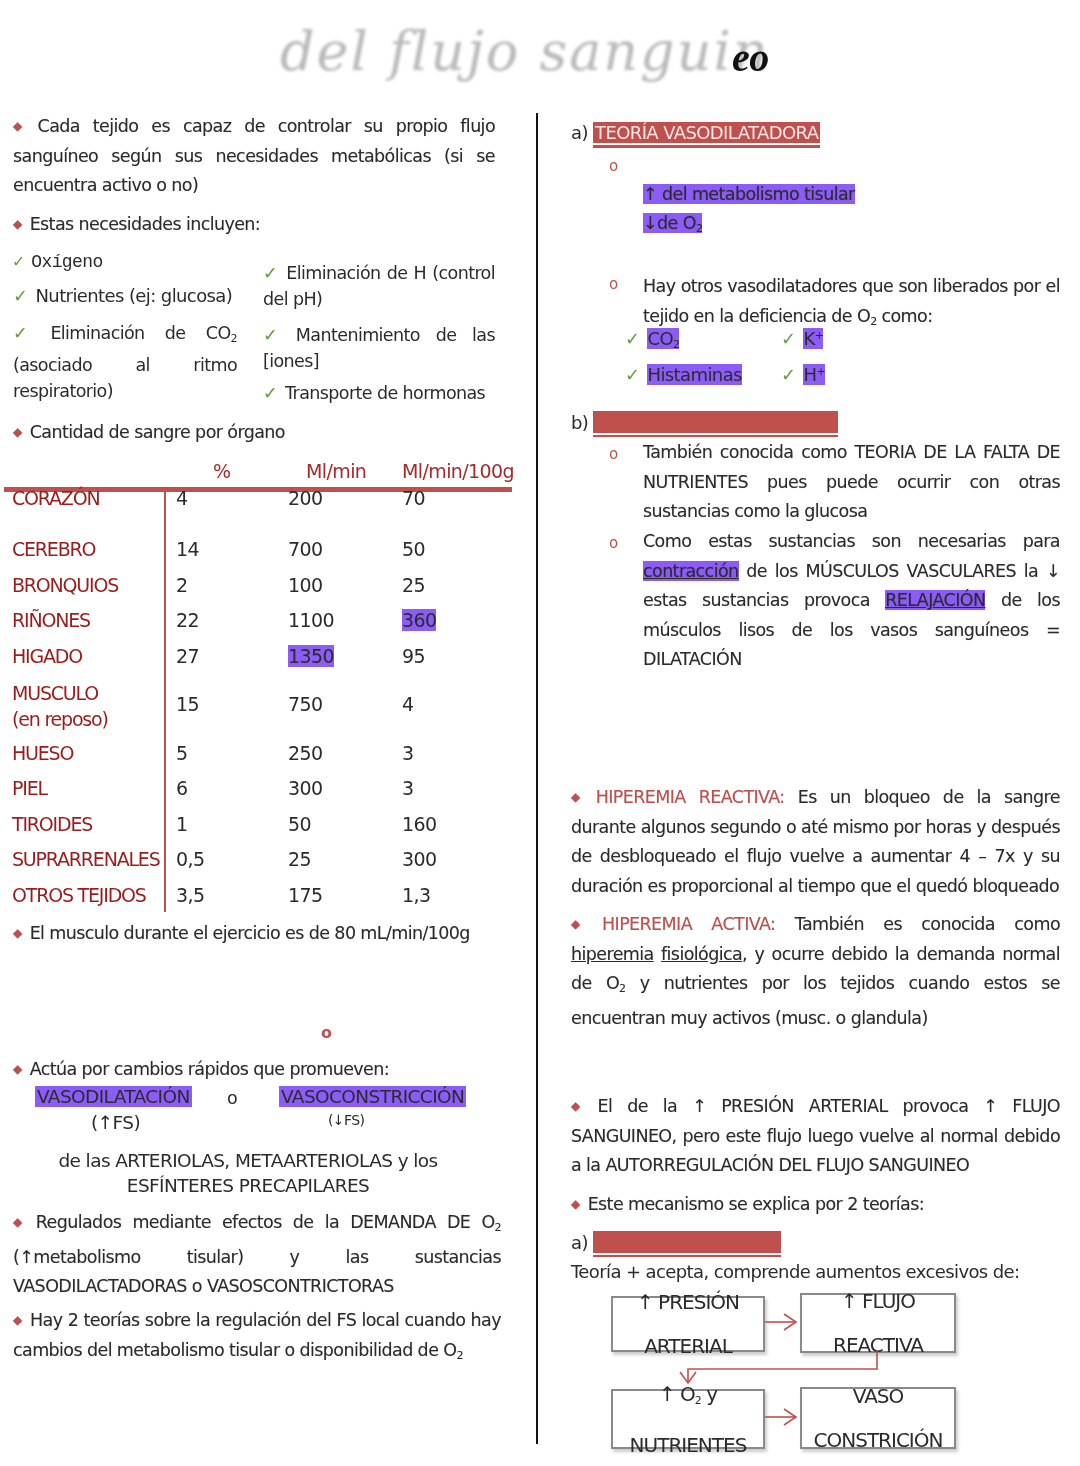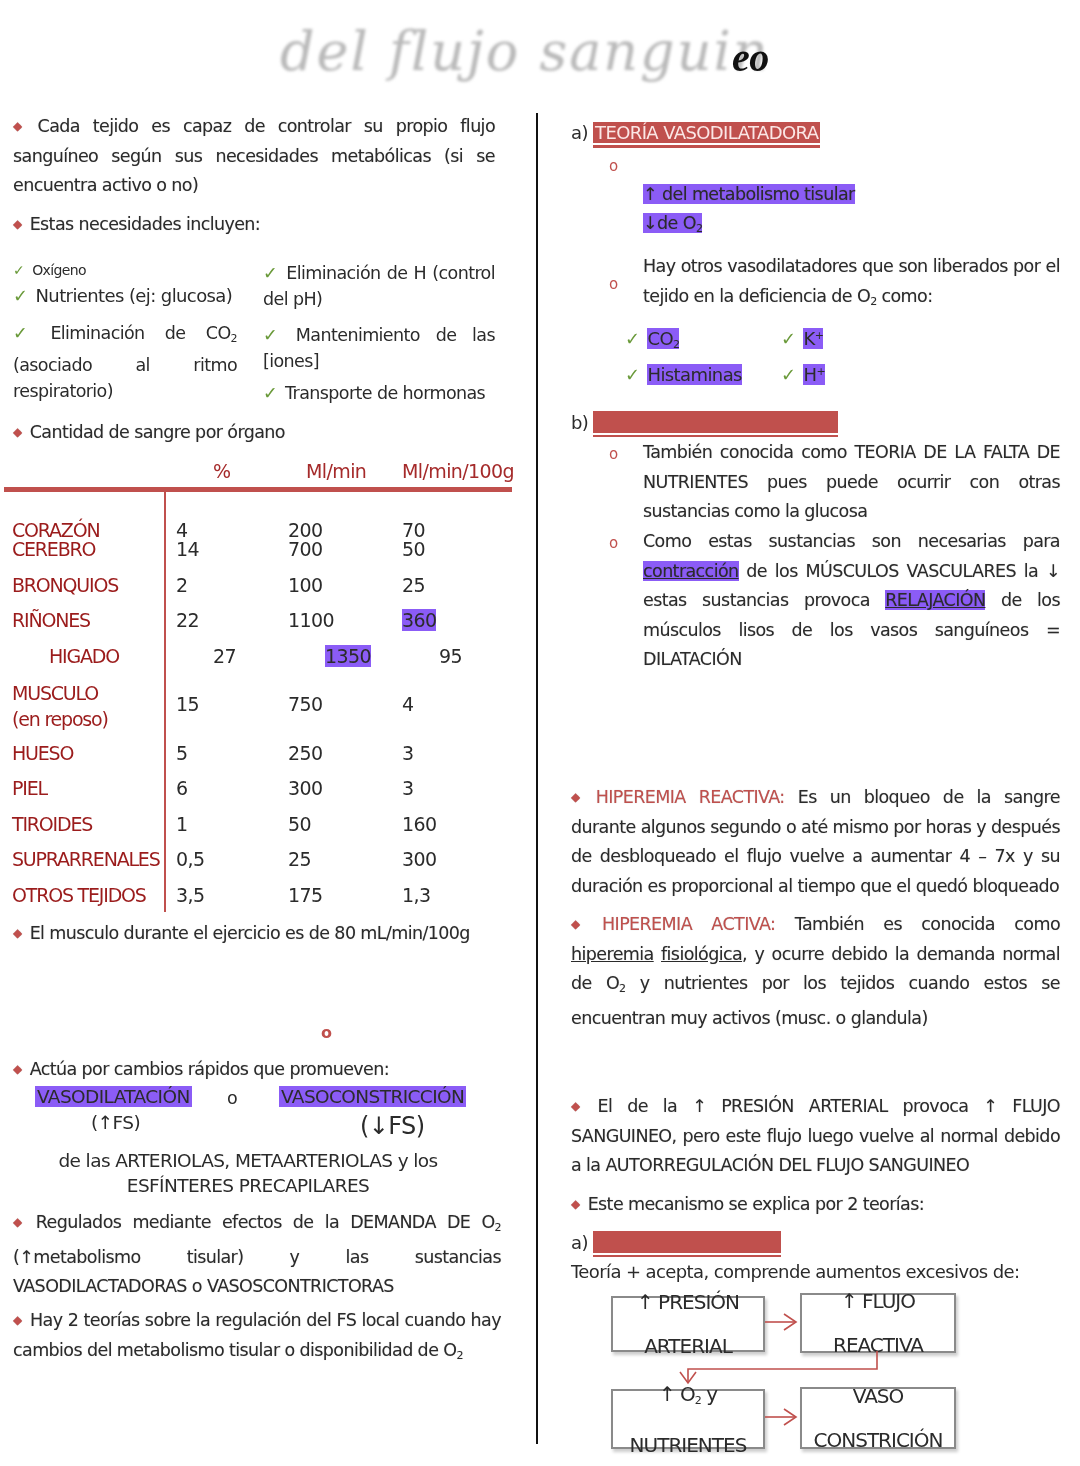--- a/index.html
+++ b/index.html
@@ -45,21 +45,21 @@
 <div class="abs divider"></div>
 
 <div class="abs para" style="left:13px;top:112px;width:482px;">
   <span class="bullet">◆</span><span>Cada tejido es capaz de controlar su propio flujo sanguíneo según sus necesidades metabólicas (si se encuentra activo o no)</span>
 </div>
 
 <div class="abs para" style="left:13px;top:210px;width:482px;">
   <span class="bullet">◆</span><span>Estas necesidades incluyen:</span>
 </div>
 
-<div class="abs" style="left:13px;top:262px;font-size:14px;">
+<div class="abs" style="left:13px;top:250px;font-size:18px;font-family:Liberation Mono, monospace;">
   <span class="check">✓</span><span>Oxígeno</span>
 </div>
 <div class="abs" style="left:13px;top:285px;font-size:18px;">
   <span class="check">✓</span><span>Nutrientes (ej: glucosa)</span>
 </div>
 <div class="abs" style="left:13px;top:320px;width:224px;line-height:26px;text-align:justify;text-align-last:left;">
   <span class="check">✓</span><span>Eliminación de CO</span><sub>2</sub> <span>(asociado al ritmo respiratorio)</span>
 </div>
 <div class="abs" style="left:263px;top:260px;width:232px;line-height:26px;text-align:justify;text-align-last:left;">
   <span class="check">✓</span><span>Eliminación de H (control del pH)</span>
@@ -76,21 +76,21 @@
 </div>
 
 <div class="abs" style="left:0;top:460px;width:520px;height:460px;">
   <span class="abs th" style="left:213px;top:0;">%</span>
   <span class="abs th" style="left:306px;top:0;">Ml/min</span>
   <span class="abs th" style="left:402px;top:0;">Ml/min/100g</span>
 </div>
 <div class="abs hdrline"></div>
 <div class="abs vline"></div>
 
-<div class="row" style="top:519px;text-align:center;">
+<div class="row" style="top:487px;text-align:center;">
   <span class="org">CORAZÓN</span>
     <span class="c1">4</span>
     <span class="c2">200</span>
     <span class="c3">70</span>
 </div>
 <div class="row" style="top:538px;">
   <span class="org">CEREBRO</span>
     <span class="c1">14</span>
     <span class="c2">700</span>
     <span class="c3">50</span>
@@ -100,21 +100,21 @@
     <span class="c1">2</span>
     <span class="c2">100</span>
     <span class="c3">25</span>
 </div>
 <div class="row" style="top:609px;">
   <span class="org">RIÑONES</span>
     <span class="c1">22</span>
     <span class="c2">1100</span>
     <span class="c3 hl">360</span>
 </div>
-<div class="row" style="top:645px;margin-left:37px;">
+<div class="row" style="top:645px;">
   <span class="org">HIGADO</span>
     <span class="c1">27</span>
     <span class="c2 hl">1350</span>
     <span class="c3">95</span>
 </div>
 <div class="row" style="top:680px;height:54px;">
   <span class="org" style="line-height:26px;"><span>MUSCULO</span><br><span>(en reposo)</span></span>
   <span class="c1" style="top:13px;">15</span>
     <span class="c2" style="top:13px;">750</span>
     <span class="c3" style="top:13px;">4</span>
@@ -156,21 +156,21 @@
 
 <div class="abs red" style="left:321px;top:1023px;font-weight:bold;font-size:16px;">o</div>
 
 <div class="abs para" style="left:13px;top:1055px;">
   <span class="bullet">◆</span><span>Actúa por cambios rápidos que promueven:</span>
 </div>
 <div class="abs hl" style="left:35px;top:1086px;padding:0 2px;font-size:18.5px;">VASODILATACIÓN</div>
 <div class="abs" style="left:227px;top:1088px;">o</div>
 <div class="abs hl" style="left:279px;top:1086px;padding:0 2px;font-size:18.5px;">VASOCONSTRICCIÓN</div>
 <div class="abs" style="left:91px;top:1112px;font-size:18.5px;">(↑FS)</div>
-<div class="abs" style="left:360px;top:1112px;font-size:24px;">(↓FS)</div>
+<div class="abs" style="left:328px;top:1112px;font-size:14px;">(↓FS)</div>
 <div class="abs" style="left:0;top:1148px;width:496px;text-align:center;line-height:25px;font-size:18.5px;">
   <span>de las ARTERIOLAS, METAARTERIOLAS y los</span><br><span>ESFÍNTERES PRECAPILARES</span>
 </div>
 
 <div class="abs para" style="left:13px;top:1208px;width:488px;">
   <span class="bullet">◆</span><span>Regulados mediante efectos de la DEMANDA DE O</span><sub>2</sub> <span>(↑metabolismo tisular) y las sustancias VASODILACTADORAS o VASOSCONTRICTORAS</span>
 </div>
 <div class="abs para" style="left:13px;top:1306px;width:488px;">
   <span class="bullet">◆</span><span>Hay 2 teorías sobre la regulación del FS local cuando hay cambios del metabolismo tisular o disponibilidad de O</span><sub>2</sub>
 </div>
@@ -181,21 +181,21 @@
 </div>
 
 <span class="circle" style="left:609px;top:157px;">o</span>
 <div class="abs para" style="left:643px;top:150px;width:417px;">
   <br>
   <span class="hl">↑ del metabolismo tisular</span><br>
   <span class="hl"><span>↓de O</span><sub>2</sub></span>
 </div>
 
 <span class="circle" style="left:609px;top:275px;">o</span>
-<div class="abs para" style="left:643px;top:252px;width:417px;">
+<div class="abs para" style="left:643px;top:272px;width:417px;">
   <span>Hay otros vasodilatadores que son liberados por el tejido en la deficiencia de O</span><sub>2</sub><span> como:</span>
 </div>
 
 <div class="abs" style="left:625px;top:328px;font-size:18px;">
   <span class="check">✓</span><span class="hl"><span>CO</span><sub>2</sub></span>
 </div>
 <div class="abs" style="left:781px;top:328px;font-size:18px;">
   <span class="check">✓</span><span class="hl"><span>K</span><sup>+</sup></span>
 </div>
 <div class="abs" style="left:625px;top:364px;font-size:18px;">

